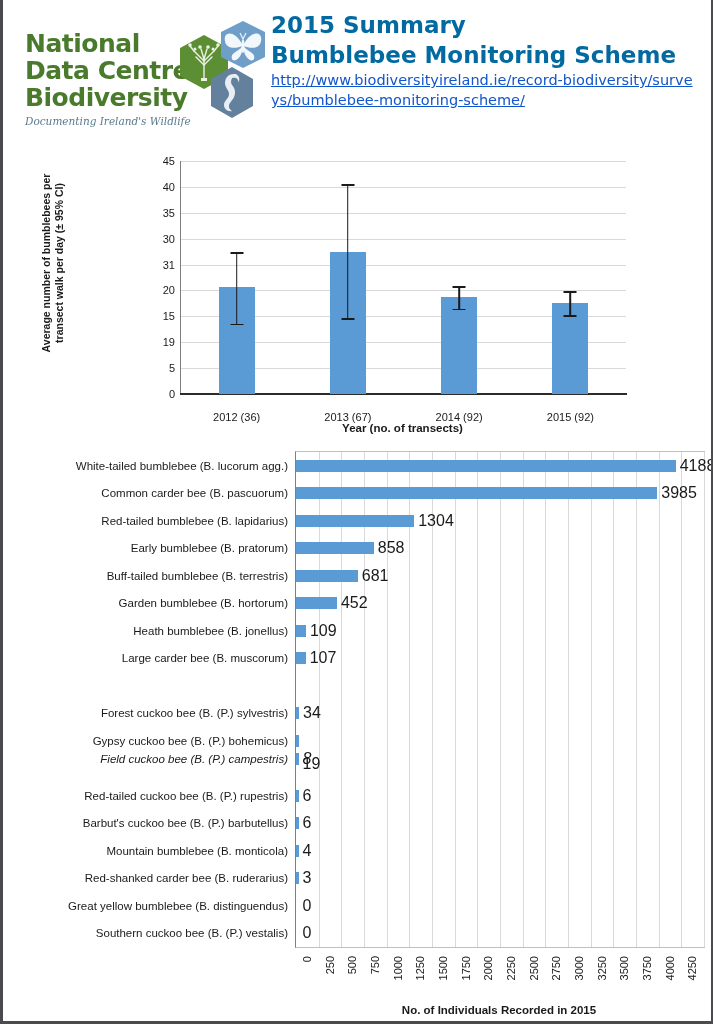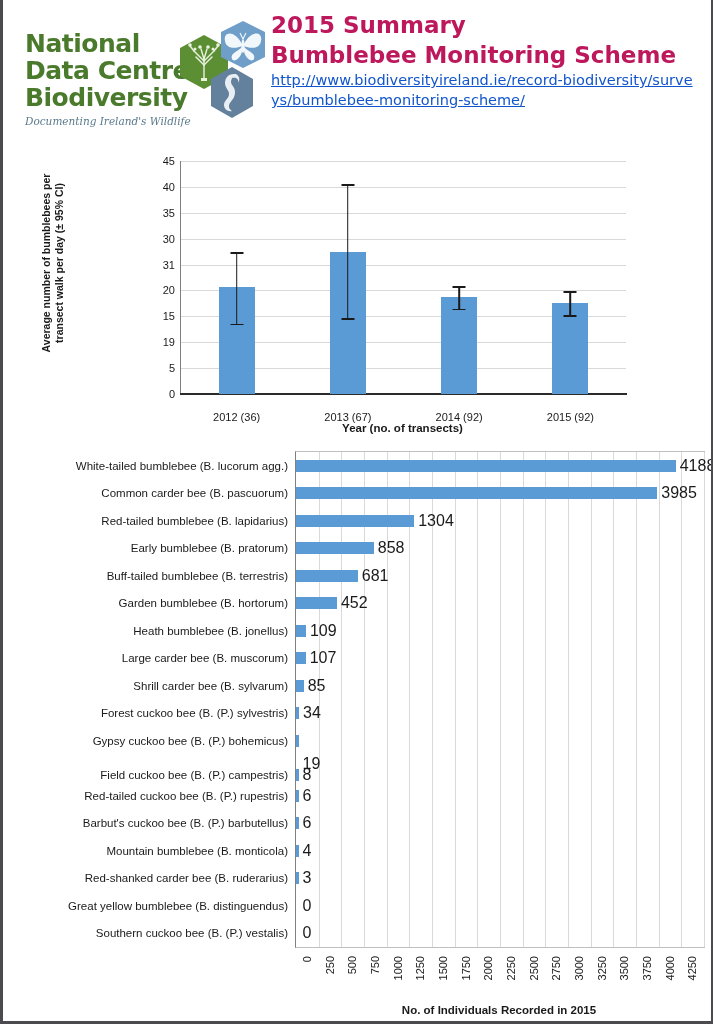--- a/index.html
+++ b/index.html
@@ -74,21 +74,21 @@
   #title-block {
     position: absolute;
     left: 268px; top: 10px;
     width: 430px;
   }
   .doc-title {
     font-family: "DejaVu Sans", sans-serif;
     font-weight: bold;
     font-size: 23px;
     line-height: 30px;
-    color: #be185d;
+    color: #0369a1;
     white-space: nowrap;
   }
   #doc-url {
     margin-top: 4px;
     font-family: "DejaVu Sans", sans-serif;
     font-size: 14.5px;
     line-height: 20px;
     color: #1155cc;
     text-decoration: underline;
     word-break: break-all;
@@ -462,36 +462,31 @@
         <div class="c2-row" style="top: 165px; height: 27.5px; width: 408px;">
           <div class="c2-cat">Heath bumblebee (B. jonellus)</div>
           <div class="c2-bar" style="width: 9.88267px; background: rgb(91, 155, 213);"></div>
           <div class="c2-val" style="left: 9.88267px;">109</div>
         </div>
         <div class="c2-row" style="top: 192.5px; height: 27.5px; width: 408px;">
           <div class="c2-cat">Large carder bee (B. muscorum)</div>
           <div class="c2-bar" style="width: 9.70133px; background: rgb(91, 155, 213);"></div>
           <div class="c2-val" style="left: 9.70133px;">107</div>
         </div>
-        <div class="c2-row" style="top: 220px; height: 27.5px; width: 408px;">
-          <div class="c2-cat">Shrill carder bee (B. sylvarum)</div>
-          <div class="c2-bar" style="width: 7.70667px; background: rgb(91, 155, 213);"></div>
-          <div class="c2-val" style="left: 7.70667px;">85</div>
-        </div>
         <div class="c2-row" style="top: 247.5px; height: 27.5px; width: 408px;">
           <div class="c2-cat">Forest cuckoo bee (B. (P.) sylvestris)</div>
           <div class="c2-bar" style="width: 3.08267px; background: rgb(91, 155, 213);"></div>
           <div class="c2-val" style="left: 3.08267px;">34</div>
         </div>
         <div class="c2-row" style="top: 275px; height: 27.5px; width: 408px;">
           <div class="c2-cat">Gypsy cuckoo bee (B. (P.) bohemicus)</div>
           <div class="c2-bar" style="width: 2.5px; background: rgb(91, 155, 213);"></div>
           <div class="c2-val" style="left: 2.5px; margin-top: 23px;">19</div>
         </div>
-        <div class="c2-row" style="top: 309px; height: 27.5px; width: 408px;">
+        <div class="c2-row" style="top: 293px; height: 27.5px; width: 408px; font-style: italic;">
           <div class="c2-cat">Field cuckoo bee (B. (P.) campestris)</div>
           <div class="c2-bar" style="width: 2.5px; background: rgb(91, 155, 213);"></div>
           <div class="c2-val" style="left: 2.5px;">8</div>
         </div>
         <div class="c2-row" style="top: 330px; height: 27.5px; width: 408px;">
           <div class="c2-cat">Red-tailed cuckoo bee (B. (P.) rupestris)</div>
           <div class="c2-bar" style="width: 2.5px; background: rgb(91, 155, 213);"></div>
           <div class="c2-val" style="left: 2.5px;">6</div>
         </div>
         <div class="c2-row" style="top: 357.5px; height: 27.5px; width: 408px;">

